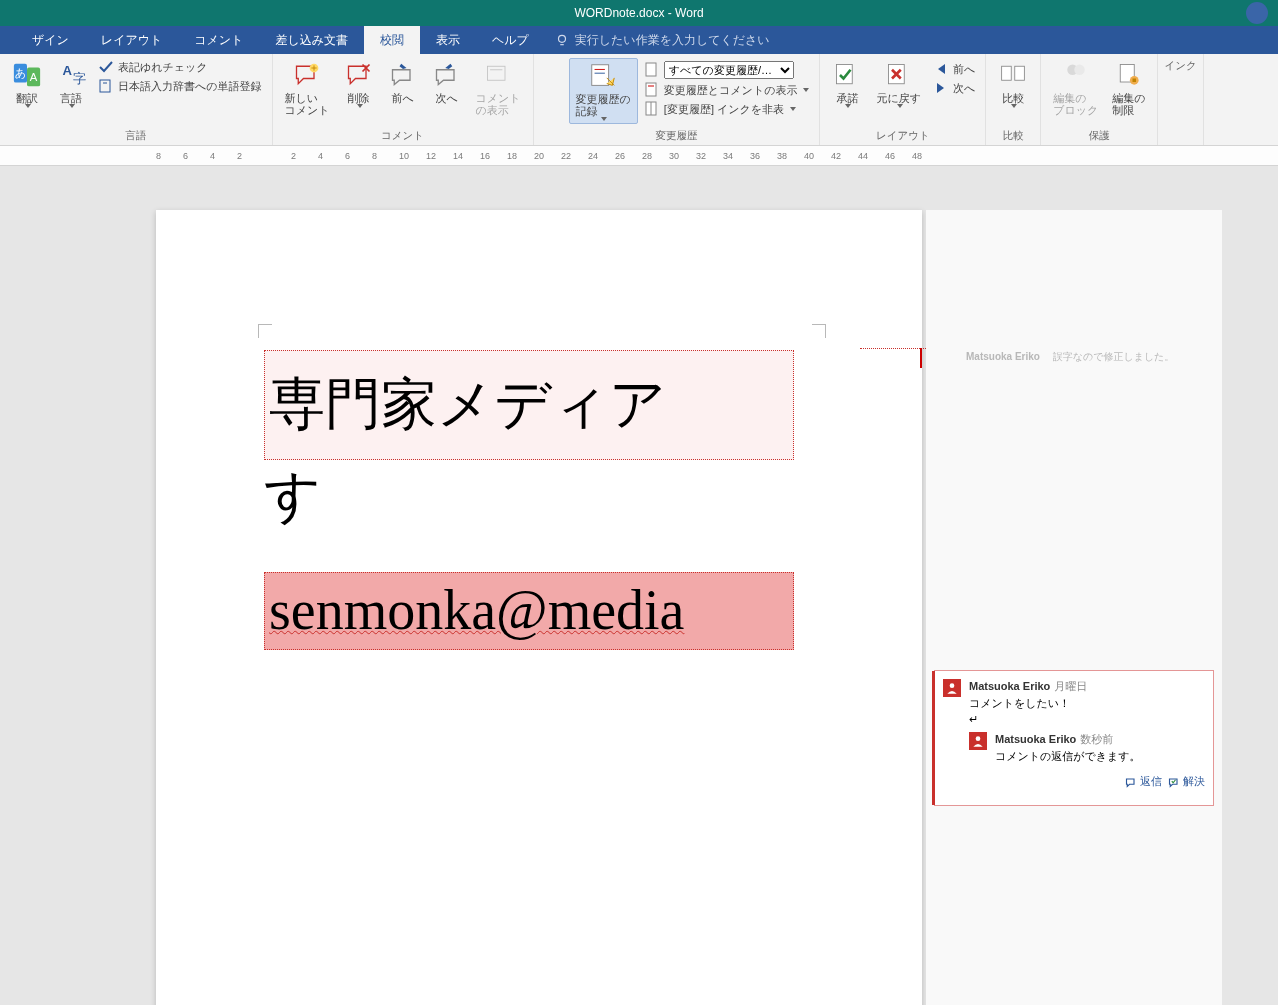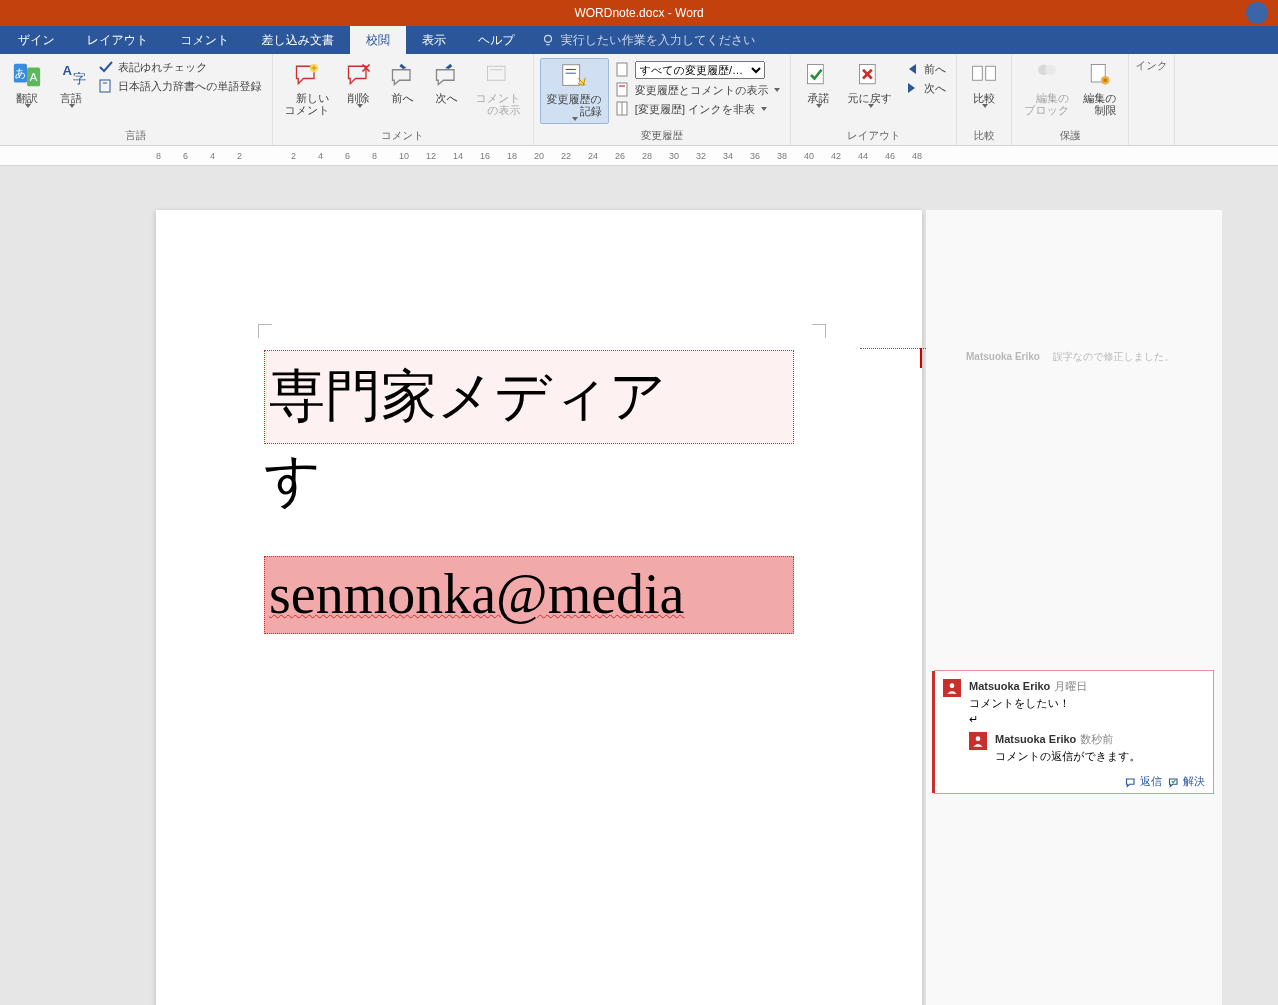--- a/index.html
+++ b/index.html
@@ -1,71 +1,71 @@
 <!DOCTYPE html>
 <html><head>
 <meta charset="utf-8">
 <style>
 * { margin: 0; padding: 0; box-sizing: border-box; }
 body { font-family: "Yu Gothic UI", "Meiryo", sans-serif; background: #e6e6e6; overflow: hidden; width: 1278px; height: 1005px; }
 
 
-.titlebar { height: 26px; background: #c2410c; color: #fff; display: flex; align-items: center; justify-content: center; font-size: 12px; position: relative; }
+.titlebar { height: 26px; background: #0f766e; color: #fff; display: flex; align-items: center; justify-content: center; font-size: 12px; position: relative; }
 .titlebar .user-icon { position: absolute; right: 10px; width: 22px; height: 22px; border-radius: 50%; background: #3a65a8; }
 
 
-.tabrow { height: 28px; background: #2b579a; display: flex; align-items: center; padding-left: 2px; }
+.tabrow { height: 28px; background: #2b579a; display: flex; align-items: center; padding-left: 16px; }
 .tab { color: #fff; font-size: 12px; padding: 0 16px; height: 100%; display: flex; align-items: center; cursor: pointer; }
 .tab.active { background: #f3f3f3; color: #2b579a; }
 .tellme { display: flex; align-items: center; color: #cfd9ec; font-size: 12px; margin-left: 10px; gap: 6px; }
 .tellme-icon { width: 14px; height: 14px; }
 
 
 .ribbon { height: 92px; background: #f3f3f3; border-bottom: 1px solid #d4d4d4; display: flex; font-size: 11px; color: #444; }
 .rgroup { display: flex; flex-direction: column; align-items: center; padding: 4px 6px 2px 6px; border-right: 1px solid #e1e1e1; }
 .rgroup .grow { display: flex; gap: 2px; flex: 1; align-items: flex-start; }
 .rgroup .glabel { font-size: 10.5px; color: #666; margin-top: 1px; }
 .rbtn { display: flex; flex-direction: column; align-items: center; justify-content: flex-start; padding: 2px 6px; min-width: 40px; cursor: pointer; border-radius: 2px; }
-.rbtn.active { background: #d0dff2; border: 1px solid #9db8dd; }
+.rbtn.active { background: #d0dff2; border: 1px solid #9db8dd; margin-left: 29px; }
 .rbtn .ico { width: 30px; height: 30px; display: flex; align-items: center; justify-content: center; margin-bottom: 2px; }
-.rbtn .lbl { font-size: 11px; text-align: right; line-height: 12px; white-space: pre; }
+.rbtn .lbl { font-size: 11px; text-align: left; line-height: 12px; white-space: pre; }
 .rbtn.disabled { opacity: 0.45; cursor: default; }
 .vstack { display: flex; flex-direction: column; gap: 1px; }
 .smallrow { display: flex; align-items: center; gap: 4px; font-size: 11px; padding: 1px 4px; cursor: pointer; white-space: nowrap; }
 .smallrow .sico { width: 16px; height: 16px; display: flex; align-items: center; justify-content: center; }
 .dropdown-caret::after { content: ""; display: inline-block; border-left: 3px solid transparent; border-right: 3px solid transparent; border-top: 4px solid #666; margin-left: 2px; vertical-align: middle; }
 select.tracksel { font-size: 11px; width: 130px; height: 18px; }
 
 
 .ruler-wrap { height: 20px; background: #fdfdfd; border-bottom: 1px solid #d4d4d4; position: relative; }
 .ruler { position: absolute; left: 156px; right: 0; height: 100%; display: flex; align-items: center; font-size: 9px; color: #7a7a7a; }
 .ruler span { position: absolute; }
 
 
 .docarea { position: relative; height: 839px; background: #e6e6e6; overflow: hidden; }
 .page { position: absolute; left: 156px; top: 44px; width: 766px; height: 820px; background: #fff; box-shadow: 0 2px 6px rgba(0,0,0,0.2); }
 .page .corner { position: absolute; width: 14px; height: 14px; border: 1px solid #b8b8b8; }
 .page .corner.tl { top: 114px; left: 102px; border-right: none; border-bottom: none; }
 .page .corner.tr { top: 114px; right: 96px; border-left: none; border-bottom: none; }
 
 .doc-content { position: absolute; top: 140px; left: 108px; width: 530px; font-family: "Yu Mincho", "MS Mincho", serif; }
-.line1 { background: #fdf1f1; border: 1px dotted #c9302c; padding: 8px 4px; font-size: 56px; line-height: 1.35; }
+.line1 { background: #fdf1f1; border: 1px dotted #c9302c; padding: 16px 4px; font-size: 56px; line-height: 1.35; }
 .line2 { font-size: 56px; line-height: 1.8; }
 .line3 { font-size: 56px; line-height: 1.3; }
 .line4 { background: #f2a9a9; border: 1px dotted #c9302c; padding: 0 4px; font-size: 56px; line-height: 1.35; margin-top: 40px; text-decoration: underline wavy #c9302c; text-decoration-thickness: 1px; }
 
 .revbar { position: absolute; top: 138px; right: 0; width: 2px; height: 20px; background: #c00; }
 .revline-dotted { position: absolute; top: 138px; left: 704px; right: -200px; border-top: 1px dotted #c9302c; }
 
 
 .comment-pane { position: absolute; left: 926px; top: 44px; width: 296px; height: 820px; background: #f9f9f9; }
 .fade-comment { position: absolute; top: 140px; left: 40px; right: 8px; font-size: 10px; color: #b8b8b8; }
 .fade-comment .fname { font-weight: bold; margin-right: 10px; }
 
-.comment-thread { position: absolute; top: 460px; left: 8px; right: 8px; background: #fff; border: 1px solid #e49696; padding: 8px 8px 4px 8px; }
+.comment-thread { position: absolute; top: 460px; left: 8px; right: 8px; background: #fff; border: 1px solid #e49696; padding: 8px 8px 16px 8px; }
 .comment-thread::before { content: ""; position: absolute; left: -3px; top: 0; bottom: 0; width: 3px; background: #c9302c; }
 .cmt { display: flex; gap: 8px; margin-bottom: 6px; }
 .cmt.nested { margin-left: 26px; }
 .cmt .avatar { width: 18px; height: 18px; background: #c9302c; display: flex; align-items: center; justify-content: center; }
 .cmt .avatar svg { width: 14px; height: 14px; fill: #fff; }
 .cmt .body { flex: 1; font-size: 11px; }
 .cmt .body .meta { color: #333; }
 .cmt .body .meta .name { font-weight: bold; }
 .cmt .body .meta .time { color: #888; margin-left: 4px; }
 .cmt .body .text { margin-top: 2px; }

